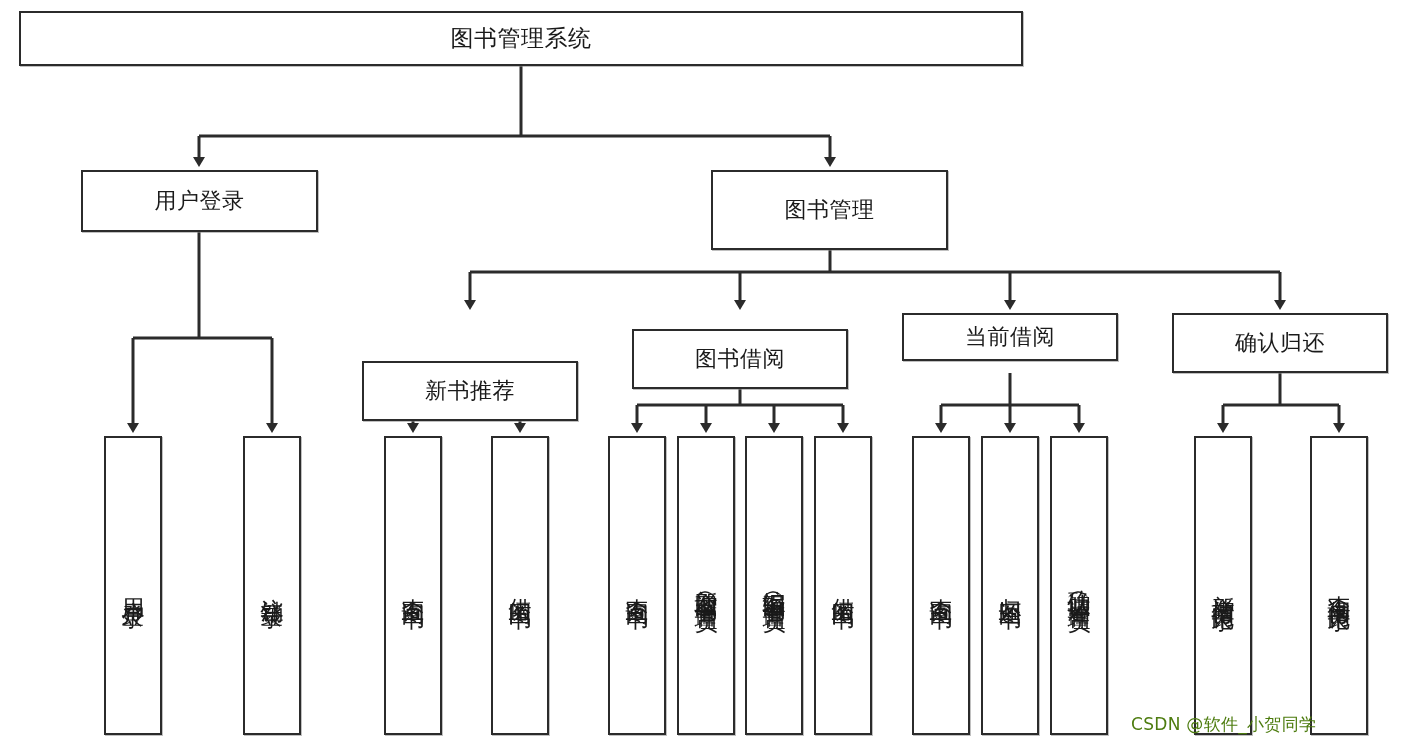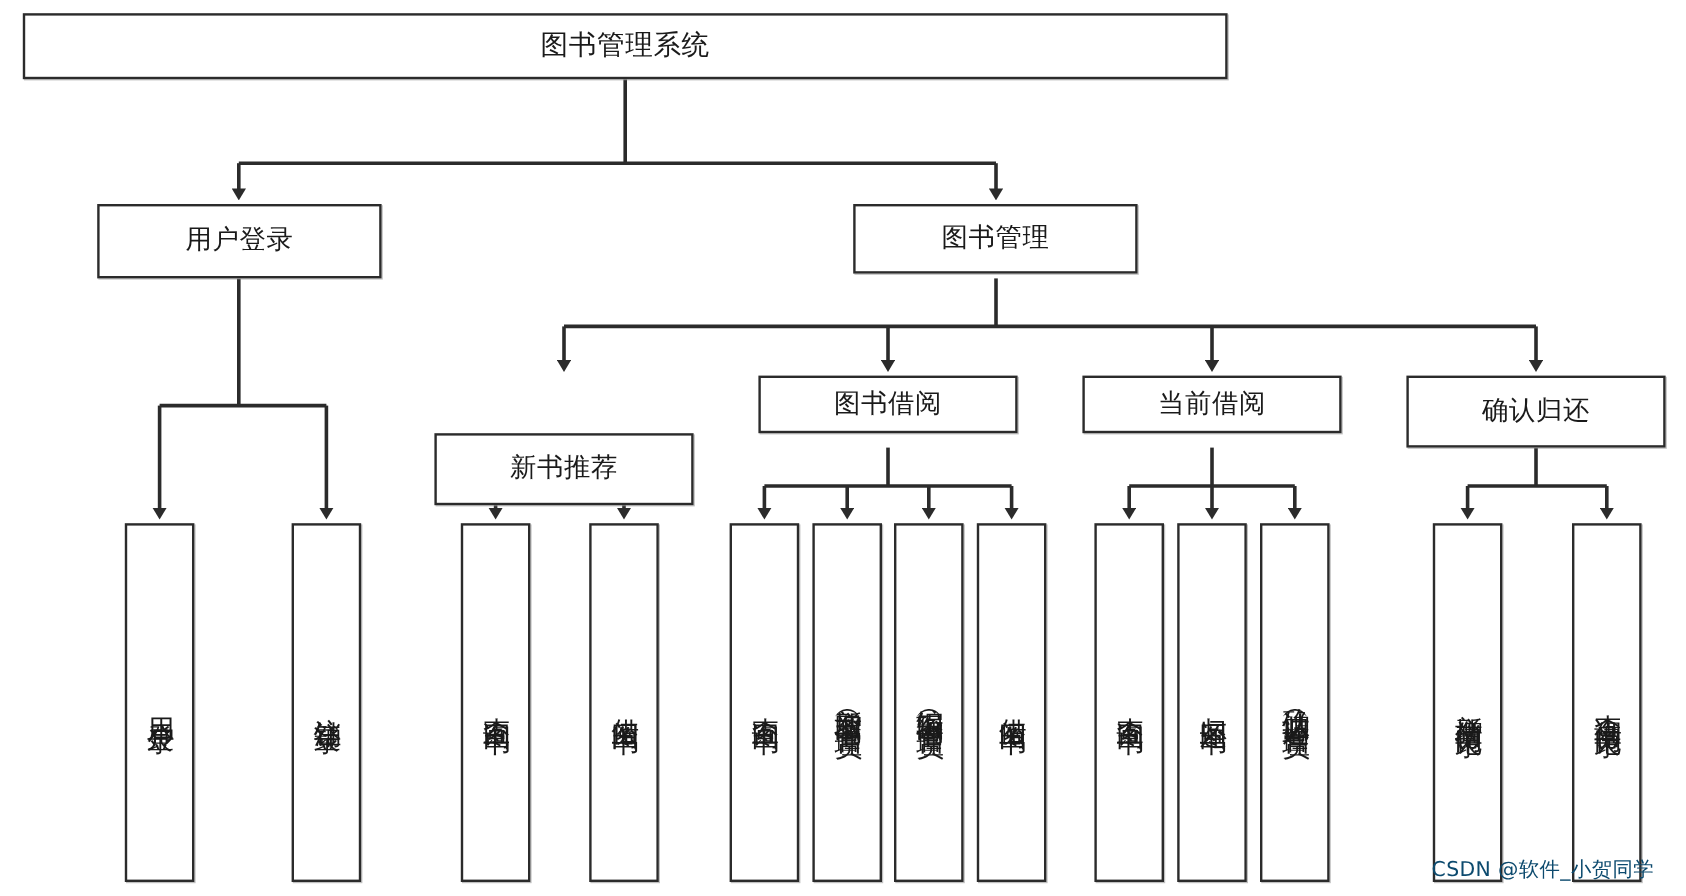--- a/index.html
+++ b/index.html
@@ -55,24 +55,24 @@
   .node.vertical .node-label {
     writing-mode: vertical-rl;
     text-orientation: upright;
     font-size: 23px;
     letter-spacing: 3px;
     line-height: 1;
     max-height: 100%;
   }
   .watermark {
     position: absolute;
-    left: 1193px;
+    left: 1131px;
     top: 713px;
     font-size: 17px;
-    color: #0c4a6e;
+    color: #4d7c0f;
     white-space: nowrap;
     letter-spacing: 0.3px;
     font-family: "DejaVu Sans", "Liberation Sans", sans-serif;
   }
 </style>
 </head>
 <body>
 
 <div id="diagram-root">
 
@@ -126,28 +126,28 @@
     </g>
   </svg>
 
   <div class="node root horizontal" style="left:19px; top:11px; width:1004px; height:55px;">
     <span class="node-label">图书管理系统</span>
   </div>
 
   <div class="node horizontal" style="left:81px; top:170px; width:237px; height:62px;">
     <span class="node-label">用户登录</span>
   </div>
-  <div class="node horizontal" style="left:711px; top:170px; width:237px; height:58px;">
+  <div class="node horizontal" style="left:711px; top:170px; width:237px; height:80px;">
     <span class="node-label">图书管理</span>
   </div>
 
   <div class="node horizontal" style="left:362px; top:313px; width:216px; height:60px;margin-top:48px;">
     <span class="node-label">新书推荐</span>
   </div>
-  <div class="node horizontal" style="left:632px; top:313px; width:216px; height:48px;justify-content:center;">
+  <div class="node horizontal" style="left:632px; top:329px; width:216px; height:60px;justify-content:center;">
     <span class="node-label">图书借阅</span>
   </div>
   <div class="node horizontal" style="left:902px; top:313px; width:216px; height:48px;">
     <span class="node-label">当前借阅</span>
   </div>
   <div class="node horizontal" style="left:1172px; top:313px; width:216px; height:60px;">
     <span class="node-label">确认归还</span>
   </div>
 
   <div class="node vertical" style="left:104px; top:436px; width:58px; height:299px;">

